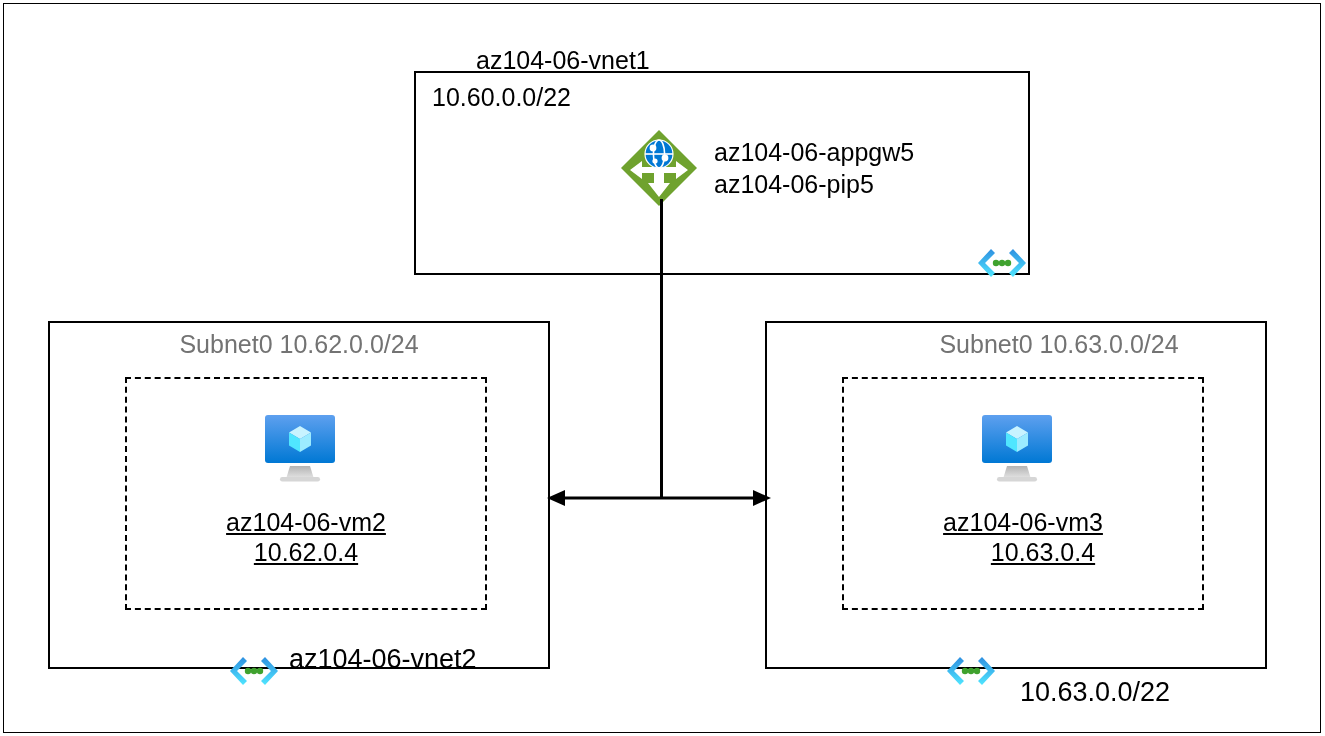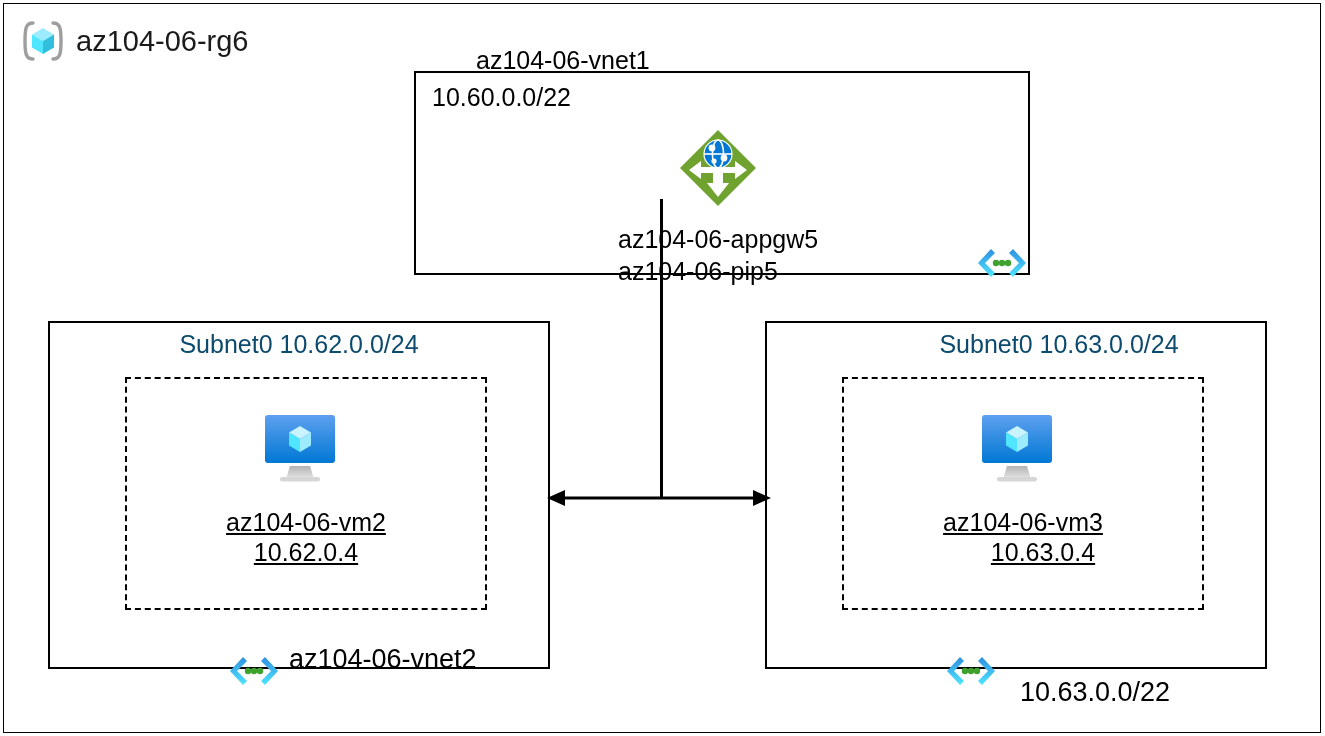--- a/index.html
+++ b/index.html
@@ -63,21 +63,21 @@
     font-size: 25px;
     line-height: 1;
     white-space: nowrap;
     color: #000000;
   }
   .subnet-title {
     position: absolute;
     font-size: 25px;
     line-height: 1;
     white-space: nowrap;
-    color: #0c4a6e;
+    color: #737373;
     text-align: center;
   }
   .subnet-dashed {
     position: absolute;
     border: 2px dashed #000000;
     box-sizing: border-box;
   }
   .vm-label {
     position: absolute;
     font-size: 25px;
@@ -108,21 +108,20 @@
   .vnet-icon { display: block; }
 
   
   .vm-icon { display: block; }
 
   .appgw-group {
     position: absolute;
     display: flex;
     align-items: center;
     gap: 14px;
-    flex-direction: column;
   }
   .appgw-labels {
     font-size: 25px;
     line-height: 32px;
     white-space: nowrap;
     color: #000000;
   }
 
   .vnet-icon-pos { position: absolute; }
 
@@ -134,36 +133,20 @@
     color: #000000;
   }
 </style>
 </head>
 <body>
 
 <div id="canvas">
 
   <div class="rg-frame"></div>
 
-  <div class="rg-header">
-    <span>
-      <svg class="rg-icon" viewBox="0 0 42 42" xmlns="http://www.w3.org/2000/svg">
-
-        <path d="M11 3 C4 3, 3 8, 3 21 C3 34, 4 39, 11 39" fill="none" stroke="#9E9E9E" stroke-width="3.4" stroke-linecap="round"></path>
-        <path d="M31 3 C38 3, 39 8, 39 21 C39 34, 38 39, 31 39" fill="none" stroke="#9E9E9E" stroke-width="3.4" stroke-linecap="round"></path>
-
-        <g>
-          <polygon points="21,8 32,14.5 21,21 10,14.5" fill="#9CEBFF"></polygon>
-          <polygon points="10,14.5 21,21 21,34 10,27.5" fill="#50E6FF"></polygon>
-          <polygon points="32,14.5 21,21 21,34 32,27.5" fill="#32BEDD"></polygon>
-        </g>
-      </svg>
-    </span>
-    <span class="rg-title">az104-06-rg6</span>
-  </div>
 
   <div class="box-caption-outside" style="left:432px; top:48px;margin-left:44px;">az104-06-vnet1</div>
 
   <div class="vnet-box" style="left:414px; top:71px; width:616px; height:204px;"></div>
 
   <div class="cidr-inside" style="left:432px; top:85px;">10.60.0.0/22</div>
 
   <div class="appgw-group" style="left:618px; top:127px;">
     <span>
       <svg class="appgw-icon" width="82" height="82" viewBox="0 0 82 82" xmlns="http://www.w3.org/2000/svg">

